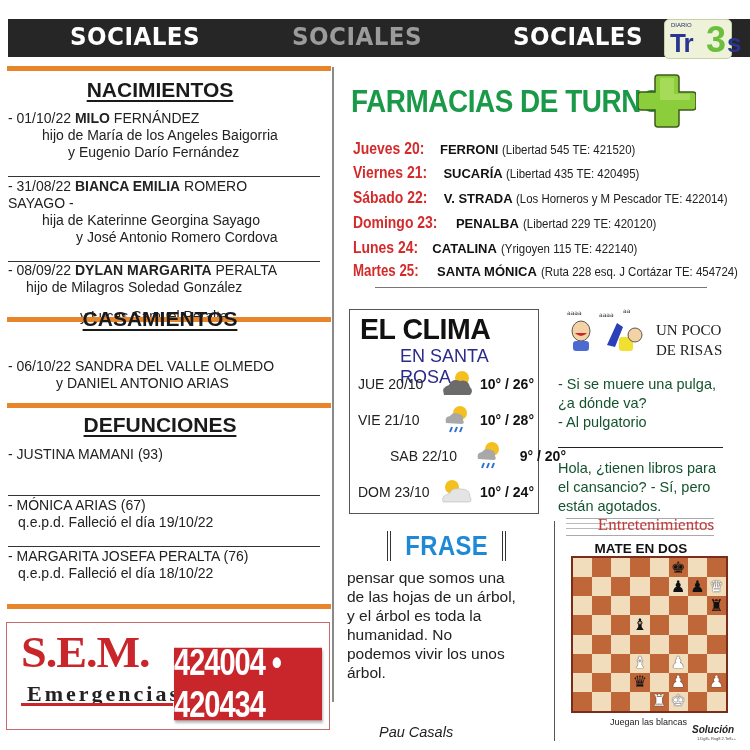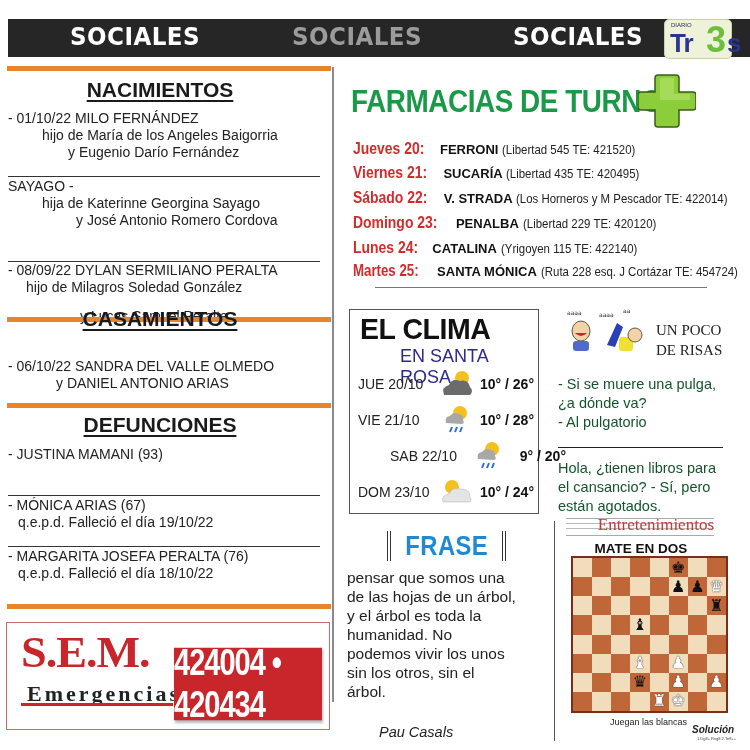--- a/index.html
+++ b/index.html
@@ -16,21 +16,21 @@
   .logo-diario { position: absolute; left: 6px; top: 2px; font-size: 6px; color: #2a2a6a; }
   .logo-tr { position: absolute; left: 5px; top: 8px; font-size: 26px; font-weight: bold; color: #2a3590; letter-spacing: -1px; }
   .logo-3 { position: absolute; left: 41px; top: 2px; font-size: 36px; font-weight: bold; color: #6cbf3c; line-height: 36px; }
   .logo-s { position: absolute; left: 62px; top: 8px; font-size: 26px; font-weight: bold; color: #2a3590; }
 
   
   .orange-bar { position: absolute; left: 7px; width: 324px; height: 5px; background: #e8852a; }
   .left-vline { position: absolute; left: 332px; top: 67px; width: 2px; height: 635px; background: #8a8a8a; }
   .sec-title { position: absolute; left: 0; width: 320px; text-align: center; font-weight: bold; font-size: 21px; text-decoration: underline; text-underline-offset: 3px; color: #1a1a1a; }
   .entry { position: absolute; left: 8px; font-size: 14px; line-height: 17px; color: #222; }
-  .entry b { font-weight: normal; }
+  .entry b { font-weight: bold; }
   .indent1 { padding-left: 34px; }
   .indent2 { padding-left: 60px; }
   .indent3 { padding-left: 68px; }
   .indent-d { padding-left: 10px; }
   .sep-line { position: absolute; left: 8px; width: 312px; height: 1px; background: #333; }
 
   
   .sem-box { position: absolute; left: 6px; top: 622px; width: 324px; height: 108px; border: 1px solid #c46a6a; background: #fff; }
   .sem-logo { position: absolute; left: 14px; top: 4px; width: 152px; height: 84px; }
   .sem-letters { position: absolute; left: 0; top: 0; font-family: "Liberation Serif", serif; font-weight: bold; font-size: 44px; color: #c8262a; letter-spacing: -1px; transform: scaleX(1.05); transform-origin: left; }
@@ -107,28 +107,29 @@
 <div class="sec-title" style="top:78px;">NACIMIENTOS</div>
 
 <div class="entry" style="top:110px;">
   <div><span>- 01/10/22</span> <b>MILO</b> <span>FERNÁNDEZ</span></div>
   <div class="indent1">hijo de María de los Angeles Baigorria</div>
   <div class="indent2">y Eugenio Darío Fernández</div>
 </div>
 <div class="sep-line" style="top:176px;"></div>
 
 <div class="entry" style="top:178px;">
+  <div><span>- 31/08/22</span> <b>BIANCA EMILIA</b> <span>ROMERO</span></div>
   <div>SAYAGO -</div>
   <div class="indent1">hija de Katerinne Georgina Sayago</div>
   <div class="indent3">y José Antonio Romero Cordova</div>
 </div>
 <div class="sep-line" style="top:261px;"></div>
 
 <div class="entry" style="top:262px;">
-  <div><span>- 08/09/22</span> <b>DYLAN SERMILIANO</b> <span>PERALTA</span></div>
+  <div><span>- 08/09/22</span> <b>DYLAN MARGARITA</b> <span>PERALTA</span></div>
   <div style="padding-left:18px;">hijo de Milagros Soledad González</div>
   <div style="padding-left:72px;margin-top:12px;">y Lucas Samuel Peralta</div>
 </div>
 
 <div class="orange-bar" style="top:317px;"></div>
 <div class="sec-title" style="top:307px;">CASAMIENTOS</div>
 <div class="entry" style="top:358px;">
   <div>- 06/10/22 SANDRA DEL VALLE OLMEDO</div>
   <div style="padding-left:48px;">y DANIEL ANTONIO ARIAS</div>
 </div>
@@ -257,21 +258,20 @@
   <span class="frase-bar"></span>
   <span class="frase-title">FRASE</span>
   <span class="frase-bar"></span>
 </div>
 <div class="frase-text">
   <div>pensar que somos una</div>
   <div>de las hojas de un árbol,</div>
   <div>y el árbol es toda la</div>
   <div>humanidad. No</div>
   <div>podemos vivir los unos</div>
-  <div>sin los otros, sin el</div>
   <div>árbol.</div>
 </div>
 <div class="frase-author">Pau Casals</div>
 <div class="mid-vline"></div>
 
 <div class="ent-lines"></div>
 <div class="ent-title">Entretenimientos</div>
 <div class="chess-sub">MATE EN DOS</div>
 <div class="board" id="board">
     <div class="sq l"></div>

